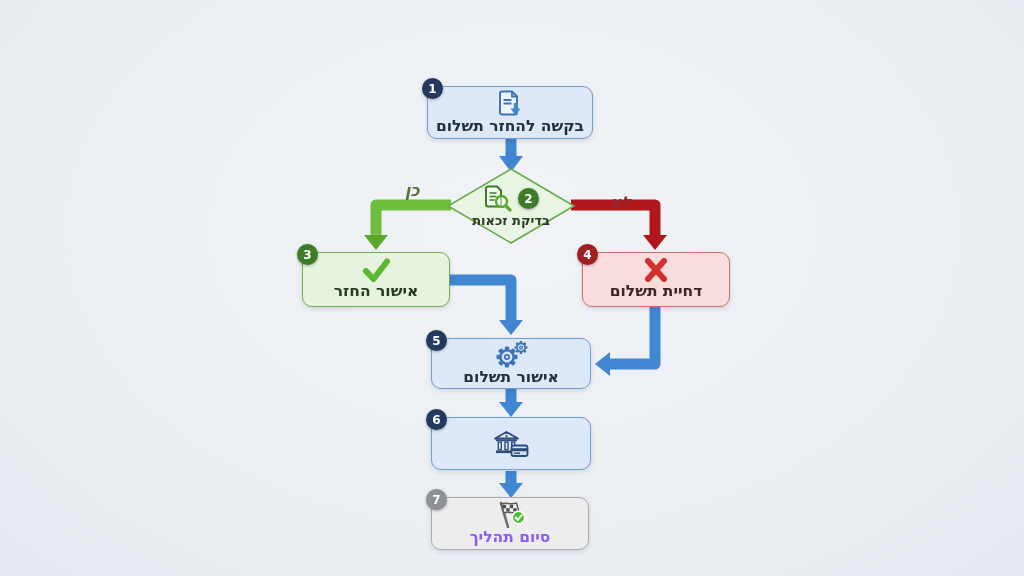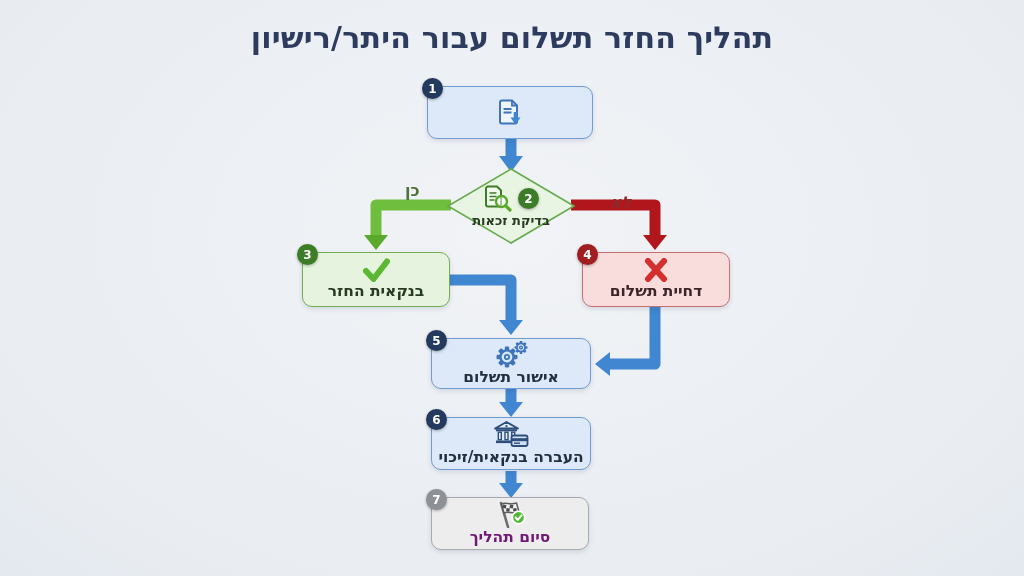--- a/index.html
+++ b/index.html
@@ -24,21 +24,21 @@
     box-shadow:0 2px 5px rgba(40,60,90,.14);
   }
   .node .label { font-size:15.5px; font-weight:600; white-space:nowrap; line-height:1.15; }
   .blue  { background:#dde9f8; border-color:#6f9cd1; }
   .blue  .label { color:#21303f; }
   .green { background:#e6f4df; border-color:#74ae52; }
   .green .label { color:#283a22; }
   .red   { background:#f9dcdc; border-color:#c77070; }
   .red   .label { color:#3e2628; }
   .gray  { background:#ededed; border-color:#a8aaad; }
-  .gray  .label { color:#701a75; }
+  .gray  .label { color:#8b5cf6; }
   .badge {
     position:absolute; width:21px; height:21px; border-radius:50%;
     color:#fff; font-size:12px; font-weight:700;
     display:flex; align-items:center; justify-content:center;
     box-shadow:0 1px 3px rgba(0,0,0,.3); z-index:3;
   }
   .badge.navy  { background:#23395d; }
   .badge.grn   { background:#3e7d28; }
   .badge.crim  { background:#a01d22; }
   .badge.gry   { background:#8d9095; }
@@ -54,21 +54,20 @@
   }
   .branch-yes { color:#4e7039; }
   .branch-no  { color:#8f2a2b; }
   .icon { display:block; }
 </style>
 </head>
 <body>
 
 <div class="stage">
 
-  <div class="title" dir="rtl">תהליך החזר תשלום עבור היתר/רישיון</div>
 
   <svg class="connectors" width="1024" height="576" viewBox="0 0 1024 576">
 
     <g>
       <path d="M511,139 V157" stroke="#4186d0" stroke-width="11" fill="none"></path>
       <polygon points="499,156 523,156 511,172" fill="#4186d0"></polygon>
     </g>
 
     <g>
       <path d="M451,205 H376 V236" stroke="#6fbe3e" stroke-width="11" fill="none" stroke-linejoin="round"></path>
@@ -105,44 +104,45 @@
 
   <div class="node blue" style="left:427px; top:86px; width:166px; height:53px;">
     <div class="badge navy corner">1</div>
     <svg class="icon" width="30" height="27" viewBox="0 0 30 27">
       <path d="M7,1.5 h10 l5,5 v16 a2,2 0 0 1 -2,2 h-13 a2,2 0 0 1 -2,-2 v-19 a2,2 0 0 1 2,-2 z" fill="#eef5fd" stroke="#3f74b8" stroke-width="2"></path>
       <path d="M17,1.5 v5 h5" fill="none" stroke="#3f74b8" stroke-width="1.8"></path>
       <path d="M8.5,10 h8 M8.5,13.5 h8" stroke="#3f74b8" stroke-width="1.8"></path>
       <rect x="18.7" y="13" width="3.6" height="6.5" fill="#4186d0"></rect>
       <polygon points="15.5,18.5 25.5,18.5 20.5,25.5" fill="#4186d0"></polygon>
     </svg>
+    <div class="label" dir="rtl">בקשה להחזר תשלום</div>
   </div>
 
   <div class="diamond-content" style="left:451px; top:175px; width:120px; height:62px;">
     <div class="iconrow">
       <div class="badge grn" style="position:static;">2</div>
       <svg class="icon" width="30" height="28" viewBox="0 0 30 28">
         <path d="M5,1.5 h9 l4,4 v14 a2,2 0 0 1 -2,2 h-11 a2,2 0 0 1 -2,-2 v-16 a2,2 0 0 1 2,-2 z" fill="#f2faee" stroke="#3e7d28" stroke-width="2"></path>
         <path d="M6.5,8 h7 M6.5,11.5 h7 M6.5,15 h5" stroke="#3e7d28" stroke-width="1.7"></path>
         <circle cx="18.5" cy="16.5" r="5.5" fill="rgba(255,255,255,.55)" stroke="#5aa82c" stroke-width="2.4"></circle>
         <path d="M22.6,20.6 L27,25" stroke="#5aa82c" stroke-width="3.2" stroke-linecap="round"></path>
       </svg>
     </div>
     <div class="label" dir="rtl">בדיקת זכאות</div>
   </div>
 
-  <div class="branch-label branch-yes" style="left:405px; top:181px;" dir="rtl">כן</div>
+  <div class="branch-label branch-yes" style="left:405px; top:181px;font-style:italic;" dir="rtl">כן</div>
   <div class="branch-label branch-no" style="left:610px; top:193px;font-style:italic;" dir="rtl">לא</div>
 
   <div class="node green" style="left:302px; top:252px; width:148px; height:55px;">
     <div class="badge grn corner">3</div>
     <svg class="icon" width="34" height="24" viewBox="0 0 34 24">
       <path d="M7,13 l7.5,8 L28,3.5" stroke="#5cb832" stroke-width="6" fill="none" stroke-linecap="round" stroke-linejoin="round"></path>
     </svg>
-    <div class="label" dir="rtl">בנקאית החזר</div>
+    <div class="label" dir="rtl">אישור החזר</div>
   </div>
 
   <div class="node red" style="left:582px; top:252px; width:148px; height:55px;">
     <div class="badge crim corner">4</div>
     <svg class="icon" width="28" height="24" viewBox="0 0 28 24">
       <path d="M6,3 L22,21 M22,3 L6,21" stroke="#d32f2f" stroke-width="6" stroke-linecap="round"></path>
     </svg>
     <div class="label" dir="rtl">דחיית תשלום</div>
   </div>
 
@@ -180,21 +180,20 @@
       <circle cx="14.5" cy="6.2" r="1.1" fill="#2e4d7b"></circle>
       <rect x="4" y="9.3" width="21" height="2" fill="#2e4d7b"></rect>
       <rect x="6.3" y="12.2" width="3" height="7.5" fill="#e3eefb" stroke="#2e4d7b" stroke-width="1.4"></rect>
       <rect x="13" y="12.2" width="3" height="7.5" fill="#e3eefb" stroke="#2e4d7b" stroke-width="1.4"></rect>
       <rect x="19.7" y="12.2" width="3" height="7.5" fill="#e3eefb" stroke="#2e4d7b" stroke-width="1.4"></rect>
       <rect x="4" y="20.5" width="22" height="2.6" fill="#2e4d7b"></rect>
       <rect x="19.5" y="15.5" width="16" height="10.5" rx="2" fill="#cfe0f5" stroke="#2e4d7b" stroke-width="1.8"></rect>
       <rect x="19.5" y="18.2" width="16" height="3" fill="#2e4d7b"></rect>
       <path d="M22,23.2 h6" stroke="#2e4d7b" stroke-width="1.4"></path>
     </svg>
-    <div class="label" dir="rtl">העברה בנקאית/זיכוי</div>
   </div>
 
   <div class="node gray" style="left:431px; top:497px; width:158px; height:53px;">
     <div class="badge gry corner">7</div>
     <svg class="icon" width="34" height="28" viewBox="0 0 34 28">
       <path d="M8,3 L15,27" stroke="#6d6d6d" stroke-width="2.6" stroke-linecap="round"></path>
       <path d="M8.5,4 C13,1.5 17,5.5 23.5,3 L26,12 C19.5,14.5 15.5,10.5 11,13 Z" fill="#f2f2f2" stroke="#5d5d5d" stroke-width="1.5" stroke-linejoin="round"></path>
       <g fill="#4e4e4e">
         <rect x="10" y="4.6" width="3.4" height="3.4" transform="rotate(8 10 4.6)"></rect>
         <rect x="17" y="4.6" width="3.4" height="3.4" transform="rotate(8 17 4.6)"></rect>

